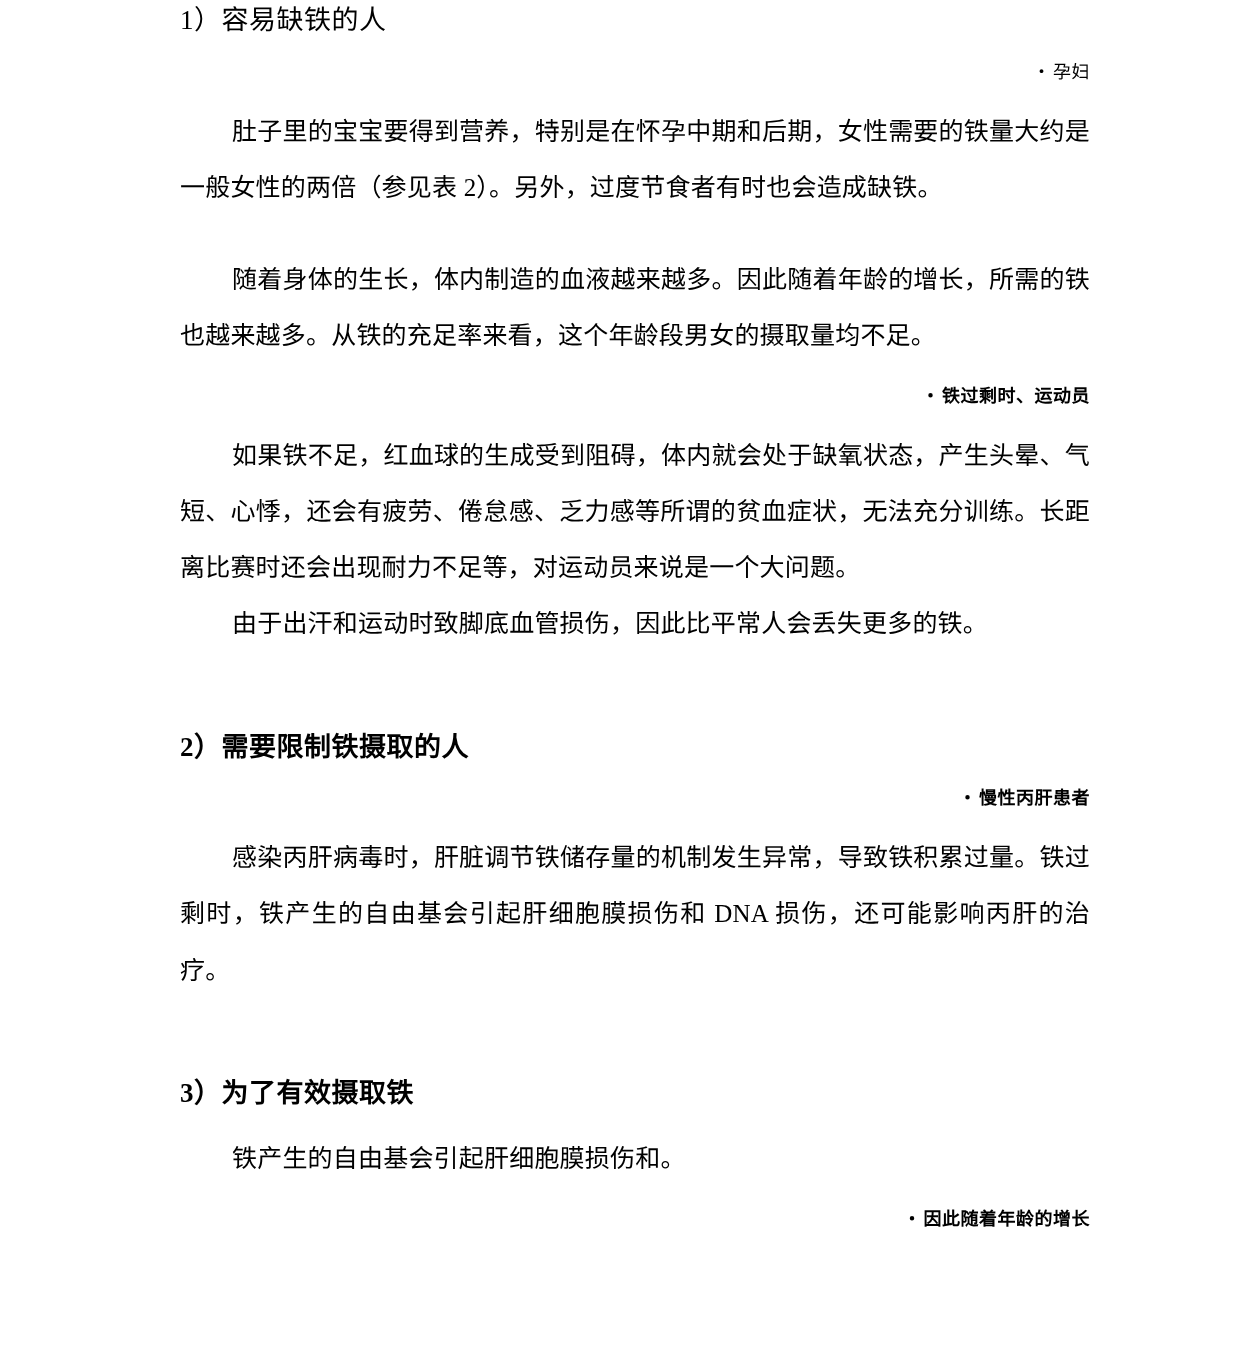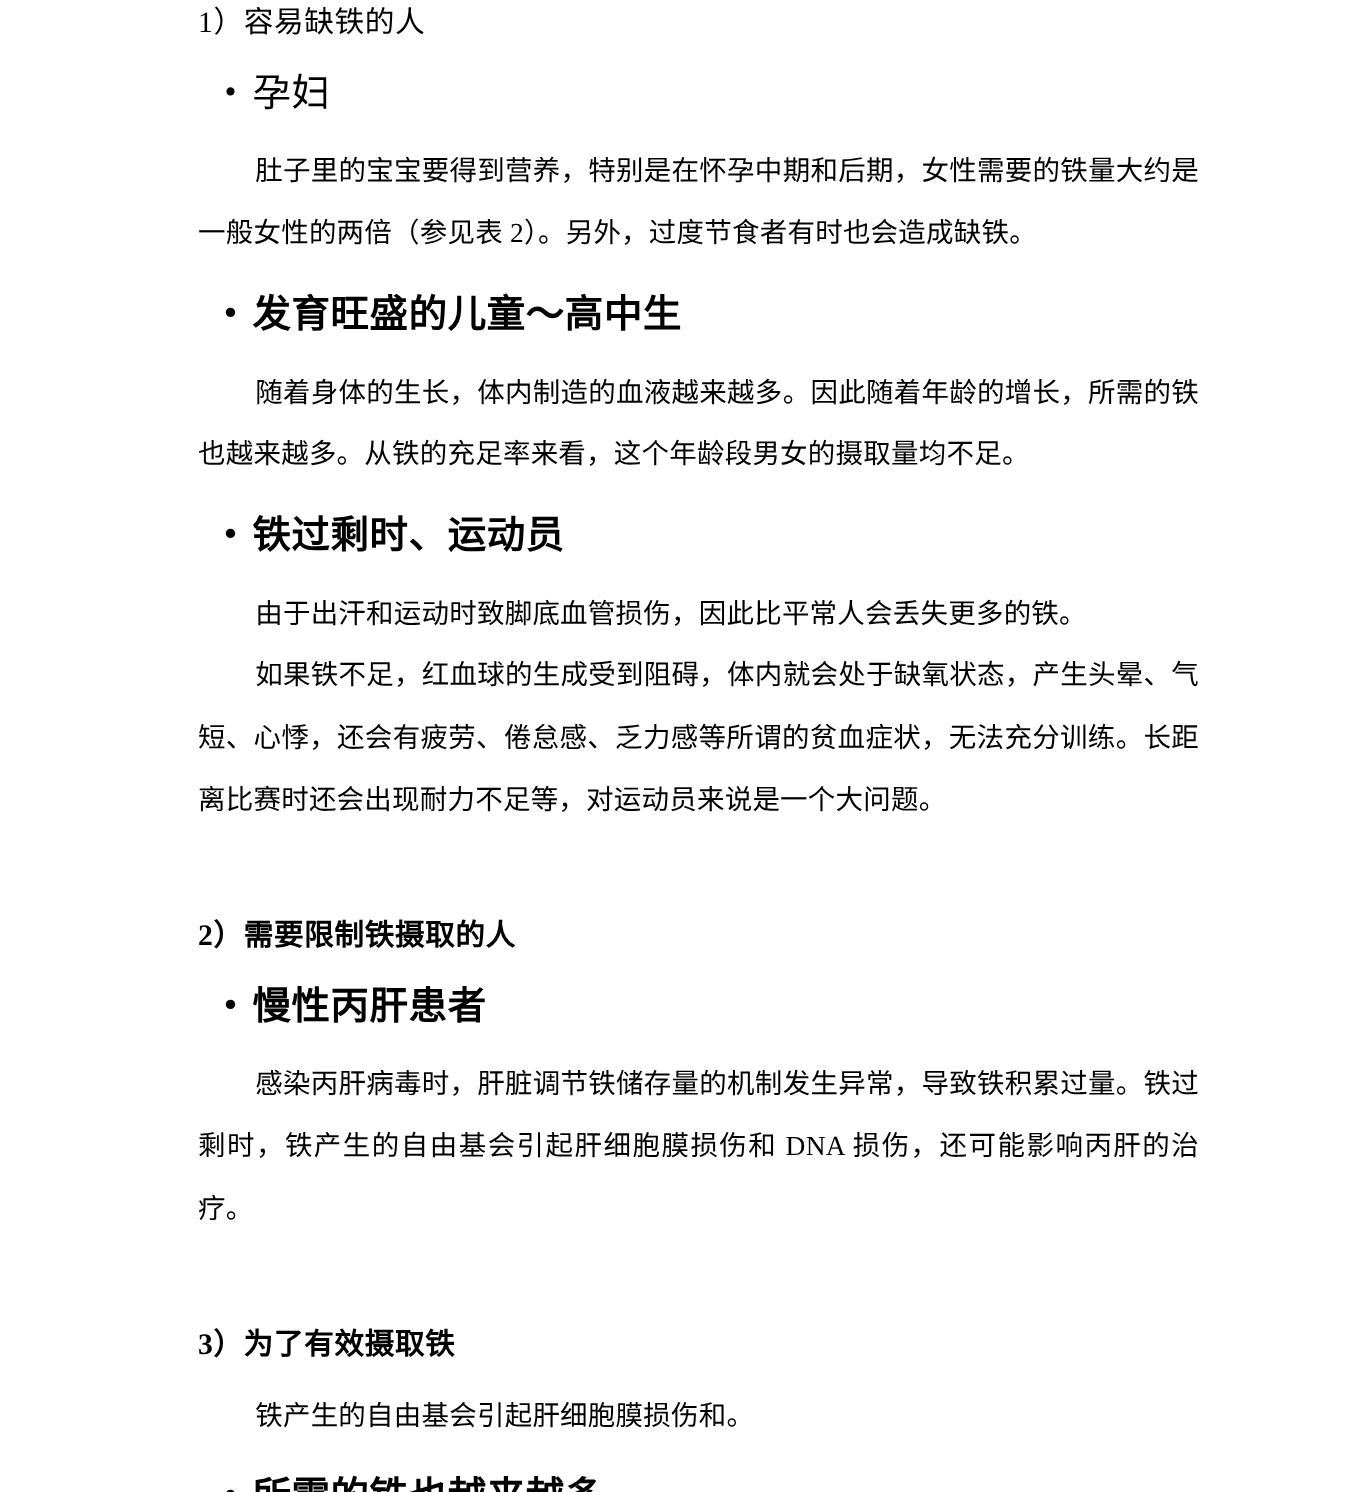--- a/index.html
+++ b/index.html
@@ -32,26 +32,27 @@
     margin: 0;
     padding: 0;
     letter-spacing: 0.5px;
   }
   .section-heading.plain {
     font-weight: normal;
   }
 
   
   .sub-heading {
-    font-size: 35px;
+    font-size: 18px;
     font-weight: bold;
     line-height: 1.5;
     margin: 0;
     padding-left: 12px;
     letter-spacing: 0.5px;
+    text-align: right;
   }
   .sub-heading.plain {
     font-weight: normal;
   }
   .bullet-dot {
     display: inline-block;
     margin-right: 2px;
   }
 
   
@@ -72,34 +73,33 @@
 <body>
 
 <div class="page">
   <div class="doc-block" id="doc-body">
       <div class="section-heading plain">1）容易缺铁的人</div>
       <div class="gap-sm"></div>
       <div class="sub-heading plain"><span class="bullet-dot">・</span><span>孕妇</span></div>
       <div class="gap-sm"></div>
       <p class="body-par">肚子里的宝宝要得到营养，特别是在怀孕中期和后期，女性需要的铁量大约是一般女性的两倍（参见表 2）。另外，过度节食者有时也会造成缺铁。</p>
       <div class="gap-sm"></div>
-      <div class="sub-heading"><span class="bullet-dot">・</span><span>发育旺盛的儿童～高中生</span></div>
       <div class="gap-sm"></div>
       <p class="body-par">随着身体的生长，体内制造的血液越来越多。因此随着年龄的增长，所需的铁也越来越多。从铁的充足率来看，这个年龄段男女的摄取量均不足。</p>
       <div class="gap-sm"></div>
       <div class="sub-heading"><span class="bullet-dot">・</span><span>铁过剩时、运动员</span></div>
       <div class="gap-sm"></div>
+      <p class="body-par">如果铁不足，红血球的生成受到阻碍，体内就会处于缺氧状态，产生头晕、气短、心悸，还会有疲劳、倦怠感、乏力感等所谓的贫血症状，无法充分训练。长距离比赛时还会出现耐力不足等，对运动员来说是一个大问题。</p>
       <p class="body-par">由于出汗和运动时致脚底血管损伤，因此比平常人会丢失更多的铁。</p>
-      <p class="body-par">如果铁不足，红血球的生成受到阻碍，体内就会处于缺氧状态，产生头晕、气短、心悸，还会有疲劳、倦怠感、乏力感等所谓的贫血症状，无法充分训练。长距离比赛时还会出现耐力不足等，对运动员来说是一个大问题。</p>
       <div class="gap-xl"></div>
       <div class="section-heading">2）需要限制铁摄取的人</div>
       <div class="gap-sm"></div>
       <div class="sub-heading"><span class="bullet-dot">・</span><span>慢性丙肝患者</span></div>
       <div class="gap-sm"></div>
       <p class="body-par">感染丙肝病毒时，肝脏调节铁储存量的机制发生异常，导致铁积累过量。铁过剩时，铁产生的自由基会引起肝细胞膜损伤和 DNA 损伤，还可能影响丙肝的治疗。</p>
       <div class="gap-xl"></div>
       <div class="section-heading">3）为了有效摄取铁</div>
       <div class="gap-sm"></div>
       <p class="body-par">铁产生的自由基会引起肝细胞膜损伤和。</p>
       <div class="gap-sm"></div>
-      <div class="sub-heading"><span class="bullet-dot">・</span><span>所需的铁也越来越多</span></div>
+      <div class="sub-heading"><span class="bullet-dot">・</span><span>因此随着年龄的增长</span></div>
     </div>
 </div>
 
 </body></html>

